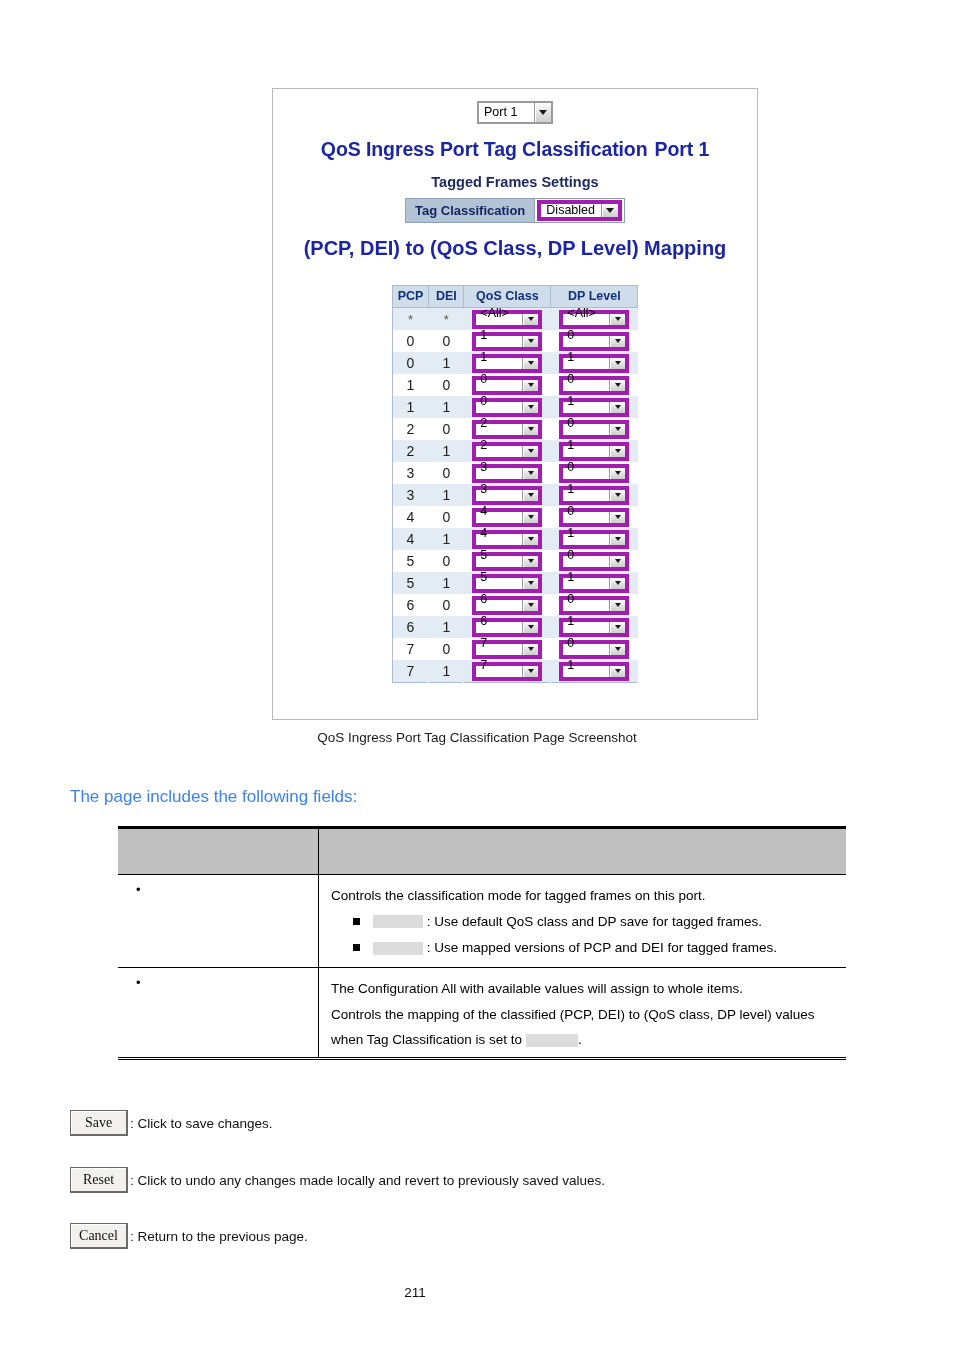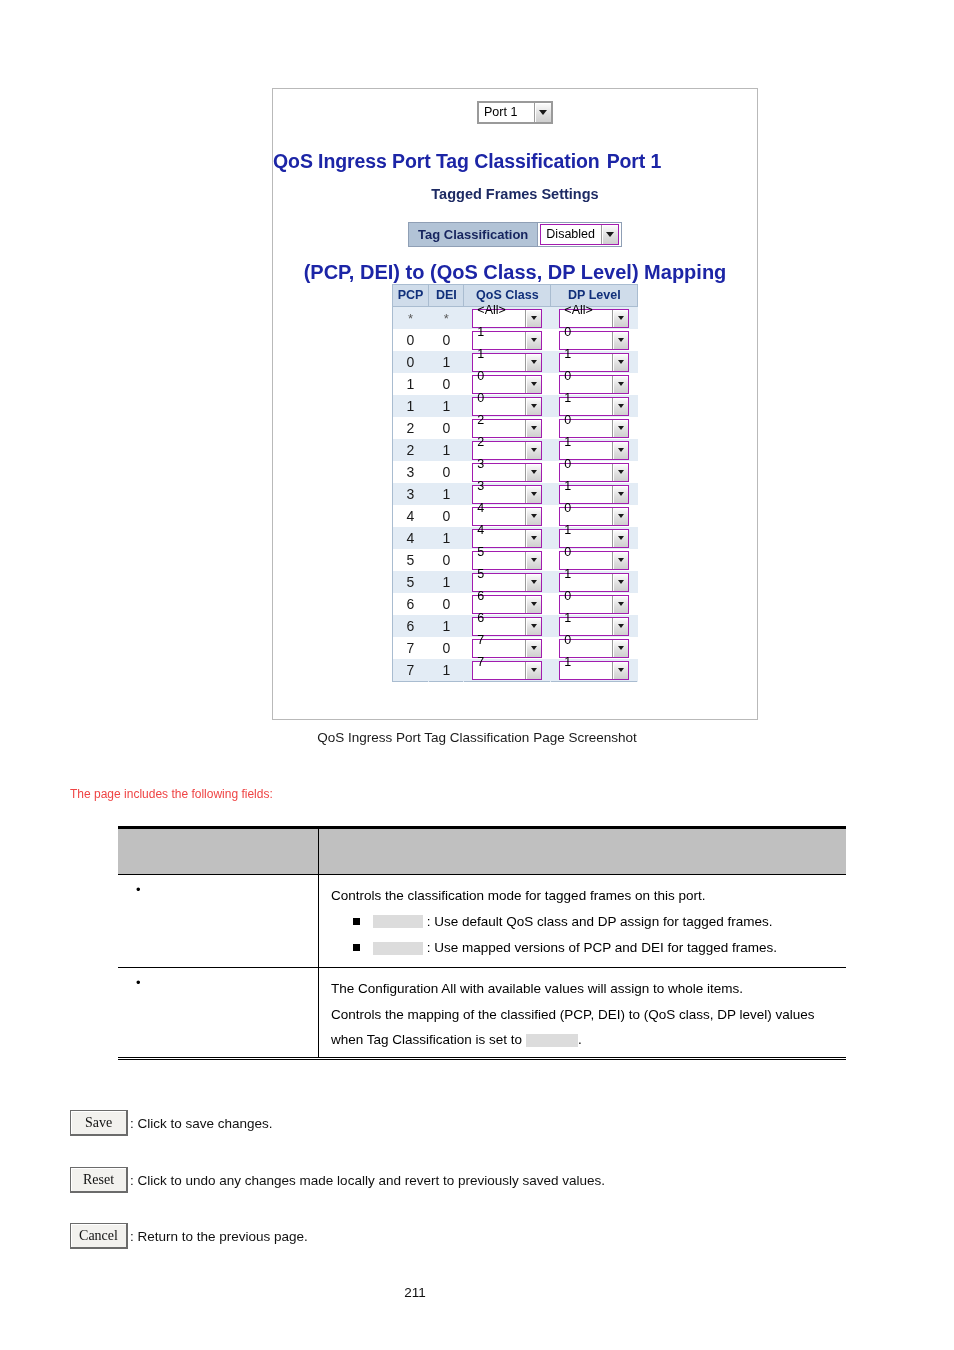--- a/index.html
+++ b/index.html
@@ -30,21 +30,21 @@
 
   .port-select-row {
     margin-top: 12px;
     text-align: center;
   }
 
   
   .winselect {
     display: inline-flex;
     align-items: stretch;
-    border: 1px solid #a21caf;
+    border: 4px solid #a21caf;
     background: #ffffff;
     height: 21px;
     box-sizing: border-box;
     vertical-align: middle;
   }
   .winselect .wsv {
     display: flex;
     align-items: center;
     padding: 0 6px 0 5px;
     font-size: 12.5px;
@@ -69,38 +69,39 @@
     border-right: 4px solid transparent;
     border-top: 5px solid #1a1a1a;
   }
   .winselect.port {
     border: 2px solid #9a9a9a;
     height: 23px;
   }
   .winselect.port .wsv { min-width: 44px; font-size: 12.5px; }
 
   .page-title {
-    margin-top: 26px;
+    margin-top: 14px;
+    text-align: center;
     color: #1c25a6;
     font-size: 19.5px;
     font-weight: bold;
     letter-spacing: -0.1px;
   }
   .page-title .pt-port { margin-left: 7px; }
 
   .subtitle {
     margin-top: 13px;
     text-align: center;
     color: #1d2a63;
     font-size: 14.5px;
     font-weight: bold;
   }
 
   .tagclass-row {
-    margin-top: 20px;
+    margin-top: 8px;
     text-align: center;
   }
   .tagclass-box {
     display: inline-flex;
     align-items: stretch;
     border: 1px solid #8f9fb5;
     background: #ffffff;
     padding: 0;
   }
   .tagclass-label {
@@ -122,21 +123,21 @@
 
   .mapping-title {
     margin-top: 14px;
     text-align: center;
     color: #1c25a6;
     font-size: 20px;
     font-weight: bold;
   }
 
   
-  .map-wrap { margin-top: 0; text-align: center; }
+  .map-wrap { margin-top: 25px; text-align: center; }
   table.maptbl {
     border-collapse: collapse;
     margin: 0 auto;
     border: 1px solid #a9bcd0;
     font-size: 13px;
   }
   table.maptbl th {
     background: #cfdcea;
     color: #11307a;
     font-weight: bold;
@@ -199,22 +200,22 @@
     text-align: center;
     font-size: 13.5px;
     color: #1a1a1a;
   }
 
   
   .intro {
     position: absolute;
     left: 70px;
     top: 787px;
-    font-size: 12px;
-    color: #ef4444;
+    font-size: 17px;
+    color: #3b82f6;
   }
 
   
   .fieldtbl-wrap {
     position: absolute;
     left: 118px;
     top: 826px;
     width: 728px;
   }
   table.fieldtbl {
@@ -658,21 +659,21 @@
 
       <tr class="frow">
         <td class="namecol">
           <span class="nbullet">•</span>
         </td>
         <td class="desccol">
           <div class="dline">Controls the classification mode for tagged frames on this port.</div>
           <div class="sub-item">
             <span class="sq"></span>
             <span class="redact w1"></span>
-            <span>: Use default QoS class and DP assign for tagged frames.</span>
+            <span>: Use default QoS class and DP save for tagged frames.</span>
           </div>
           <div class="sub-item">
             <span class="sq"></span>
             <span class="redact w2"></span>
             <span>: Use mapped versions of PCP and DEI for tagged frames.</span>
           </div>
         </td>
       </tr>
 
       <tr class="frow">

